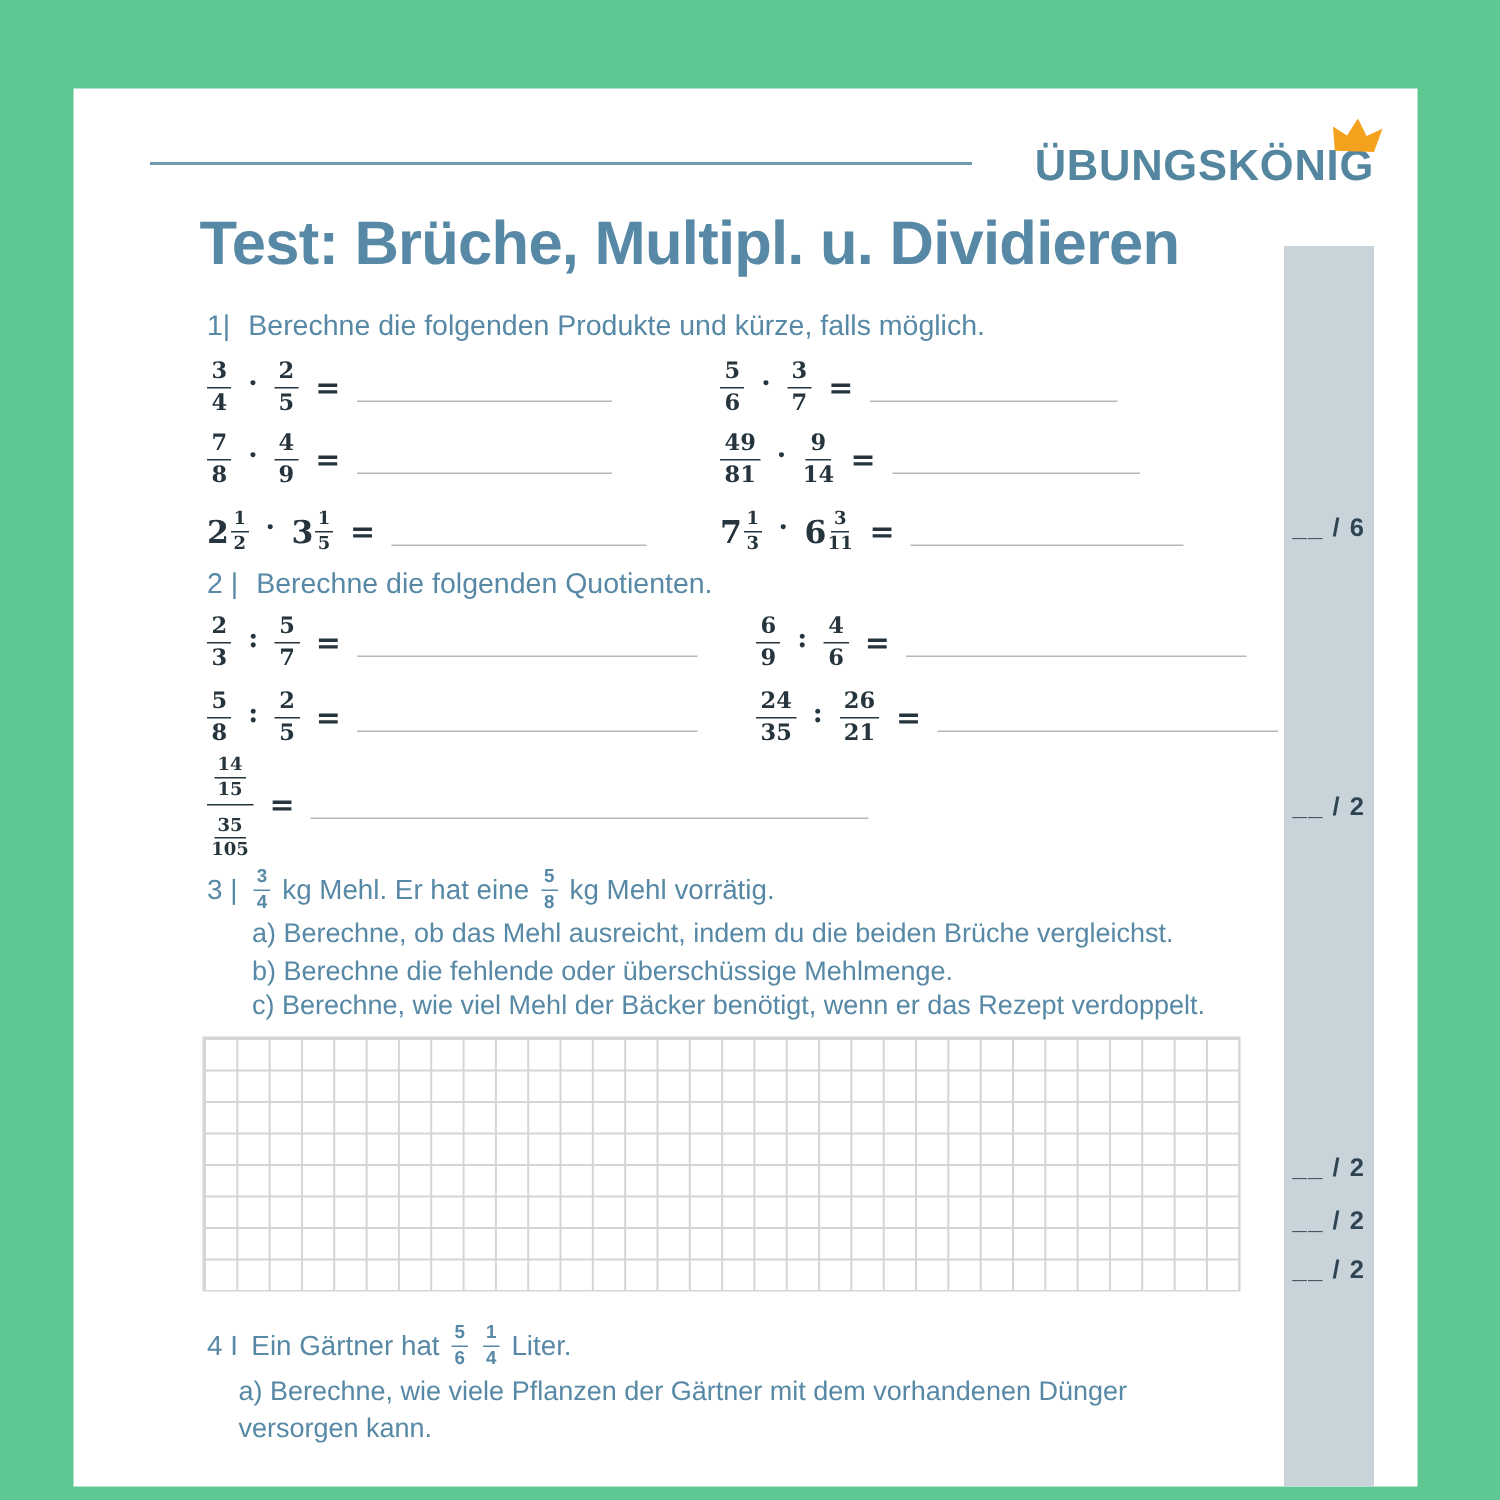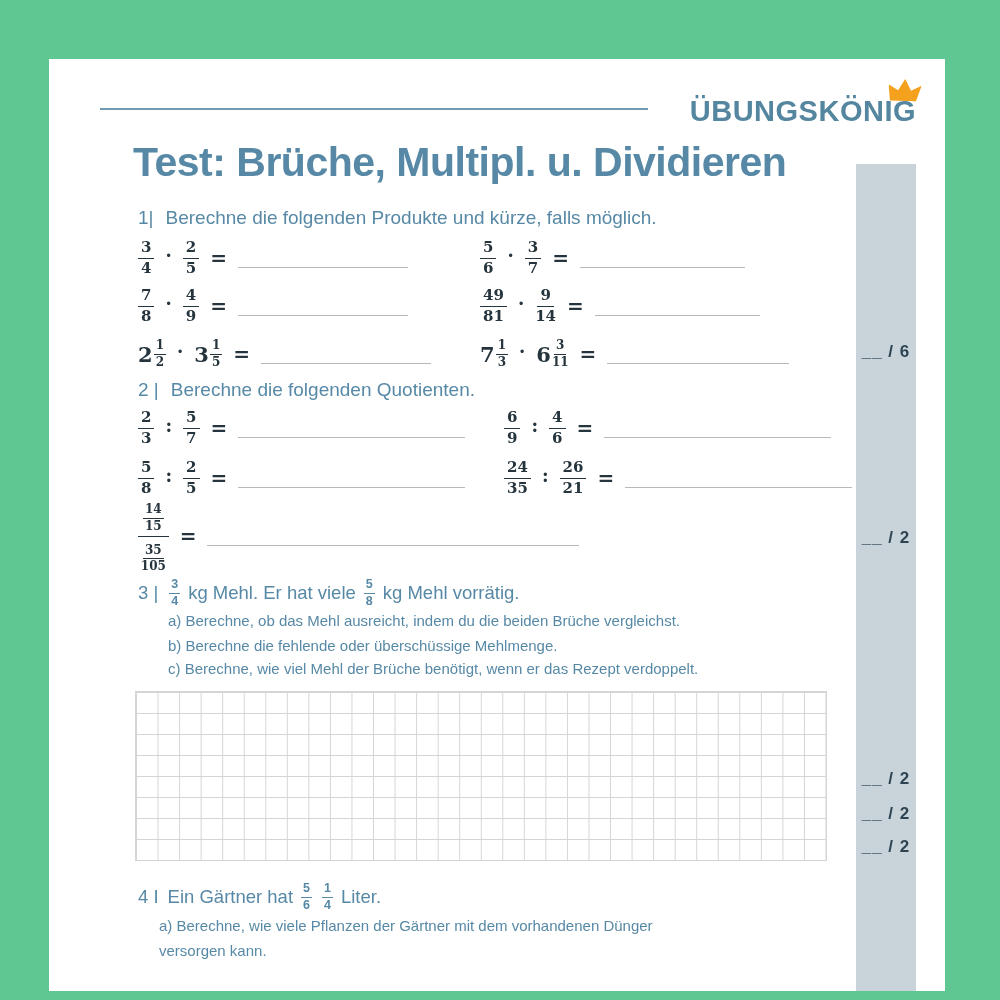--- a/index.html
+++ b/index.html
@@ -30,21 +30,21 @@
     position:absolute;left:0;width:60px;text-align:center;
     font-size:17px;font-weight:600;color:#2e4453;letter-spacing:1px;white-space:nowrap;
   }
   
   .theader,.ttext{
     position:absolute;left:89px;display:flex;align-items:center;gap:9px;
     font-size:19px;color:#5789a6;white-space:nowrap;
   }
   .ttext{gap:6px;font-size:18.5px;}
   .titem{
-    position:absolute;font-size:15px;color:#5789a6;white-space:nowrap;
+    position:absolute;font-size:18px;color:#5789a6;white-space:nowrap;
   }
   .tnum{margin-right:3px;}
   
   .tfrac{
     display:inline-flex;flex-direction:column;align-items:center;
     font-size:12.5px;line-height:1.1;font-weight:600;color:#5789a6;margin:0 2px;
   }
   .tfrac .num{border-bottom:1.3px solid #5789a6;padding:0 2px 1px;}
   .tfrac .den{padding-top:1px;}
   
@@ -268,30 +268,30 @@
     <span class="eq">=</span>
     <span class="ans w372"></span>
   </div>
 
   <div class="ttext" style="top:519px">
     <span class="tnum">3 |</span>
     <span class="tfrac">
         <span class="num">3</span>
         <span class="den">4</span>
       </span>
-    <span>kg Mehl. Er hat viele</span>
+    <span>kg Mehl. Er hat eine</span>
     <span class="tfrac">
         <span class="num">5</span>
         <span class="den">8</span>
       </span>
     <span>kg Mehl vorrätig.</span>
   </div>
   <div class="titem" style="left:119px;top:553px">a) Berechne, ob das Mehl ausreicht, indem du die beiden Brüche vergleichst.</div>
   <div class="titem" style="left:119px;top:578px">b) Berechne die fehlende oder überschüssige Mehlmenge.</div>
-  <div class="titem" style="left:119px;top:601px">c) Berechne, wie viel Mehl der Brüche benötigt, wenn er das Rezept verdoppelt.</div>
+  <div class="titem" style="left:119px;top:601px">c) Berechne, wie viel Mehl der Bäcker benötigt, wenn er das Rezept verdoppelt.</div>
 
   <div class="grid"></div>
 
   <div class="ttext" style="top:823px">
     <span class="tnum">4 I</span>
     <span>Ein Gärtner hat</span>
     <span class="tfrac">
         <span class="num">5</span>
         <span class="den">6</span>
       </span>

